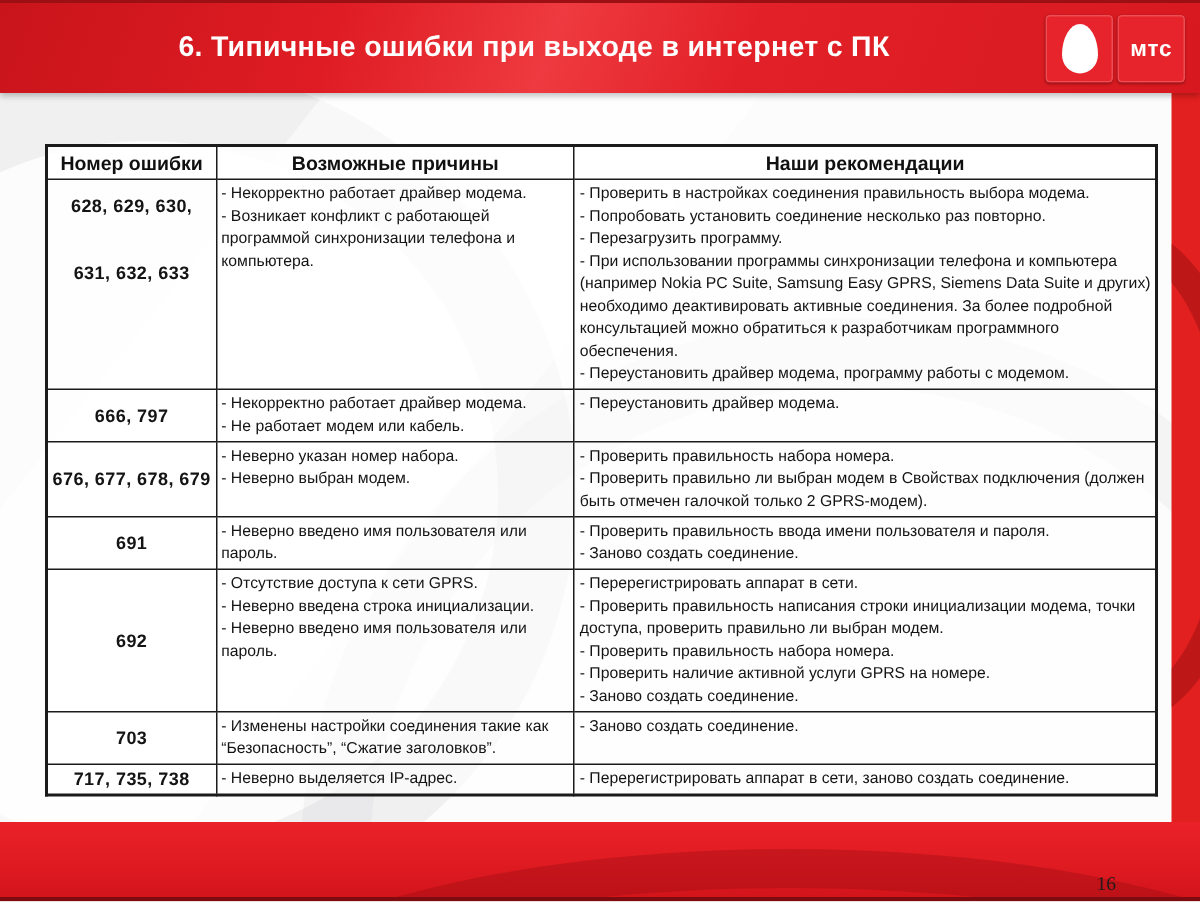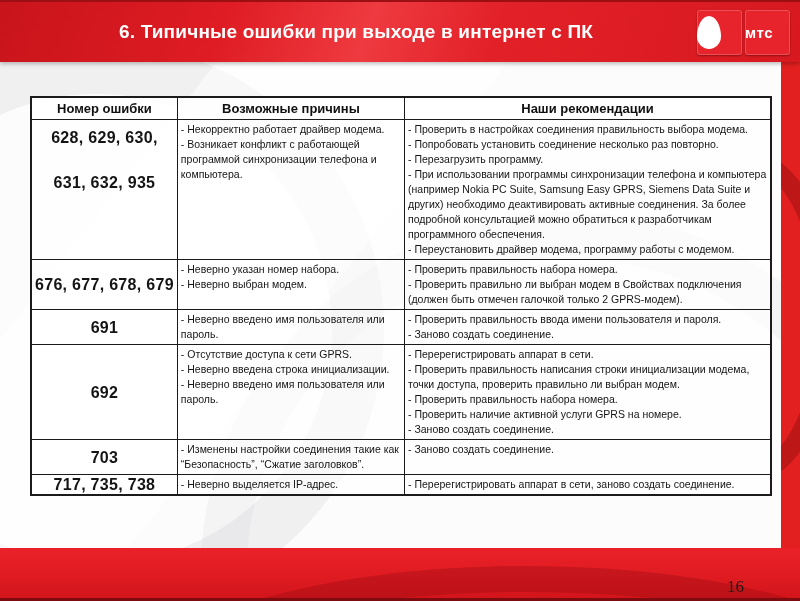--- a/index.html
+++ b/index.html
@@ -19,21 +19,21 @@
   }
   .title {
     flex:1; text-align:center; color:#ffffff; font-weight:bold;
     font-size:19px; letter-spacing:0.2px; padding-left:16px; padding-right:104px;
     white-space:nowrap;
   }
   .logo { position:absolute; right:10px; top:8px; display:flex; gap:3px; }
   .logo-box {
     width:45px; height:45px; background:#e7242b; border-radius:3px;
     box-shadow: inset 0 0 0 1px rgba(255,255,255,0.20), 0 1px 2px rgba(0,0,0,0.35);
-    display:flex; align-items:center; 
+    display:flex; align-items:center; justify-content:center;
   }
   .egg { width:24px; height:33px; background:#ffffff;
          border-radius:50% 50% 50% 50% / 62% 62% 38% 38%; }
   .logo-text { color:#ffffff; font-weight:bold; font-size:15px; letter-spacing:0.5px; }
 
   
   .body-area { position:absolute; top:62px; left:0; width:800px; height:486px;
                background:#fcfcfc; overflow:hidden; }
   .ring1 { position:absolute; left:-190px; top:-20px; width:470px; height:470px;
            border:52px solid rgba(170,170,176,0.14); border-radius:50%; }
@@ -50,34 +50,34 @@
   
   .table-wrap { position:absolute; left:30px; top:34px; }
   table { border-collapse:collapse; width:742px; background:rgba(255,255,255,0.6); }
   table, th, td { border:1px solid #1b1b1b; }
   table { border-width:2px; }
   th { font-size:13px; font-weight:bold; color:#101010; 
        padding:2px 4px; height:17px; background:rgba(255,255,255,0.7); }
   td { font-size:10.5px; line-height:15px; color:#141414; vertical-align:top;
        padding:2px 3px; }
   td.codes { text-align:center; font-weight:bold; vertical-align:middle;
-             white-space:nowrap; font-size:16px; letter-spacing:0.3px; }
+             white-space:nowrap; font-size:12px; letter-spacing:0.3px; }
   tbody tr:first-child td.codes { vertical-align:top; padding-top:10px; }
   .code-line + .code-line { margin-top:30px; }
   .text-line { margin:0; }
 
   
   .footer { position:absolute; bottom:0; left:0; width:800px; height:53px; z-index:7;
             background:linear-gradient(180deg,#ea2128 0%,#e01b22 55%,#d2151b 100%);
             border-bottom:3px solid #7e0b0f; overflow:hidden; box-sizing:border-box; }
   .footer-arc { position:absolute; left:120px; top:18px; width:760px; height:220px;
                 border:26px solid rgba(150,12,17,0.35); border-radius:50%; }
   .page-number { position:absolute; right:56px; bottom:4px; z-index:8;
                  font-family:"Liberation Serif","DejaVu Serif",serif;
-                 font-size:17px; color:#241a1a; }
+                 font-size:13px; color:#241a1a; }
 </style>
 </head>
 <body>
 
 <div class="slide">
 
   <div class="header">
     <div class="title">6. Типичные ошибки при выходе в интернет с ПК</div>
     <div class="logo">
       <div class="logo-box">
@@ -105,36 +105,48 @@
           <tr>
             <th>Номер ошибки</th>
             <th>Возможные причины</th>
             <th>Наши рекомендации</th>
           </tr>
         </thead>
         <tbody>
             <tr>
               <td class="codes">
                 <div class="code-line">628, 629, 630,</div>
-                <div class="code-line">631, 632, 935</div>
+                <div class="code-line">631, 632, 633</div>
               </td>
               <td class="causes">
                 <div class="text-line">- Некорректно работает драйвер модема.</div>
                 <div class="text-line">- Возникает конфликт с работающей программой синхронизации телефона и компьютера.</div>
               </td>
               <td class="recs">
                 <div class="text-line">- Проверить в настройках соединения правильность выбора модема.</div>
                 <div class="text-line">- Попробовать установить соединение несколько раз повторно.</div>
                 <div class="text-line">- Перезагрузить программу.</div>
                 <div class="text-line">- При использовании программы синхронизации телефона и компьютера (например Nokia PC Suite, Samsung Easy GPRS, Siemens Data Suite и других) необходимо деактивировать активные соединения. За более подробной консультацией можно обратиться к разработчикам программного обеспечения.</div>
                 <div class="text-line">- Переустановить драйвер модема, программу работы с модемом.</div>
               </td>
             </tr>
             <tr>
               <td class="codes">
+                <div class="code-line">666, 797</div>
+              </td>
+              <td class="causes">
+                <div class="text-line">- Некорректно работает драйвер модема.</div>
+                <div class="text-line">- Не работает модем или кабель.</div>
+              </td>
+              <td class="recs">
+                <div class="text-line">- Переустановить драйвер модема.</div>
+              </td>
+            </tr>
+            <tr>
+              <td class="codes">
                 <div class="code-line">676, 677, 678, 679</div>
               </td>
               <td class="causes">
                 <div class="text-line">- Неверно указан номер набора.</div>
                 <div class="text-line">- Неверно выбран модем.</div>
               </td>
               <td class="recs">
                 <div class="text-line">- Проверить правильность набора номера.</div>
                 <div class="text-line">- Проверить правильно ли выбран модем в Свойствах подключения (должен быть отмечен галочкой только 2 GPRS-модем).</div>
               </td>

